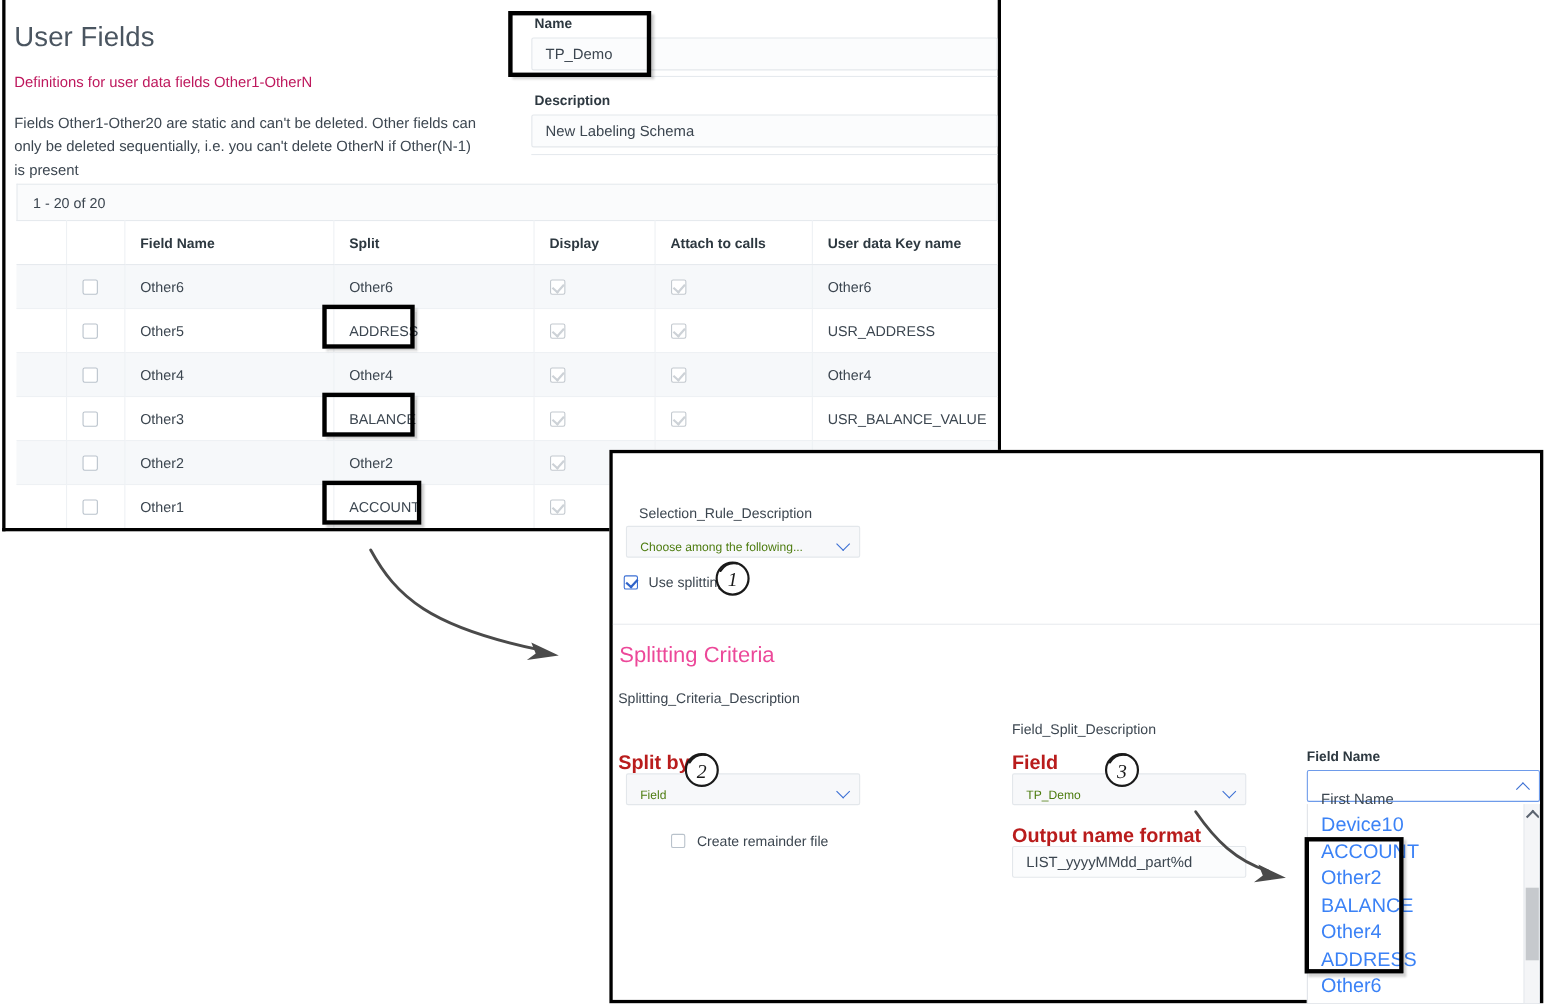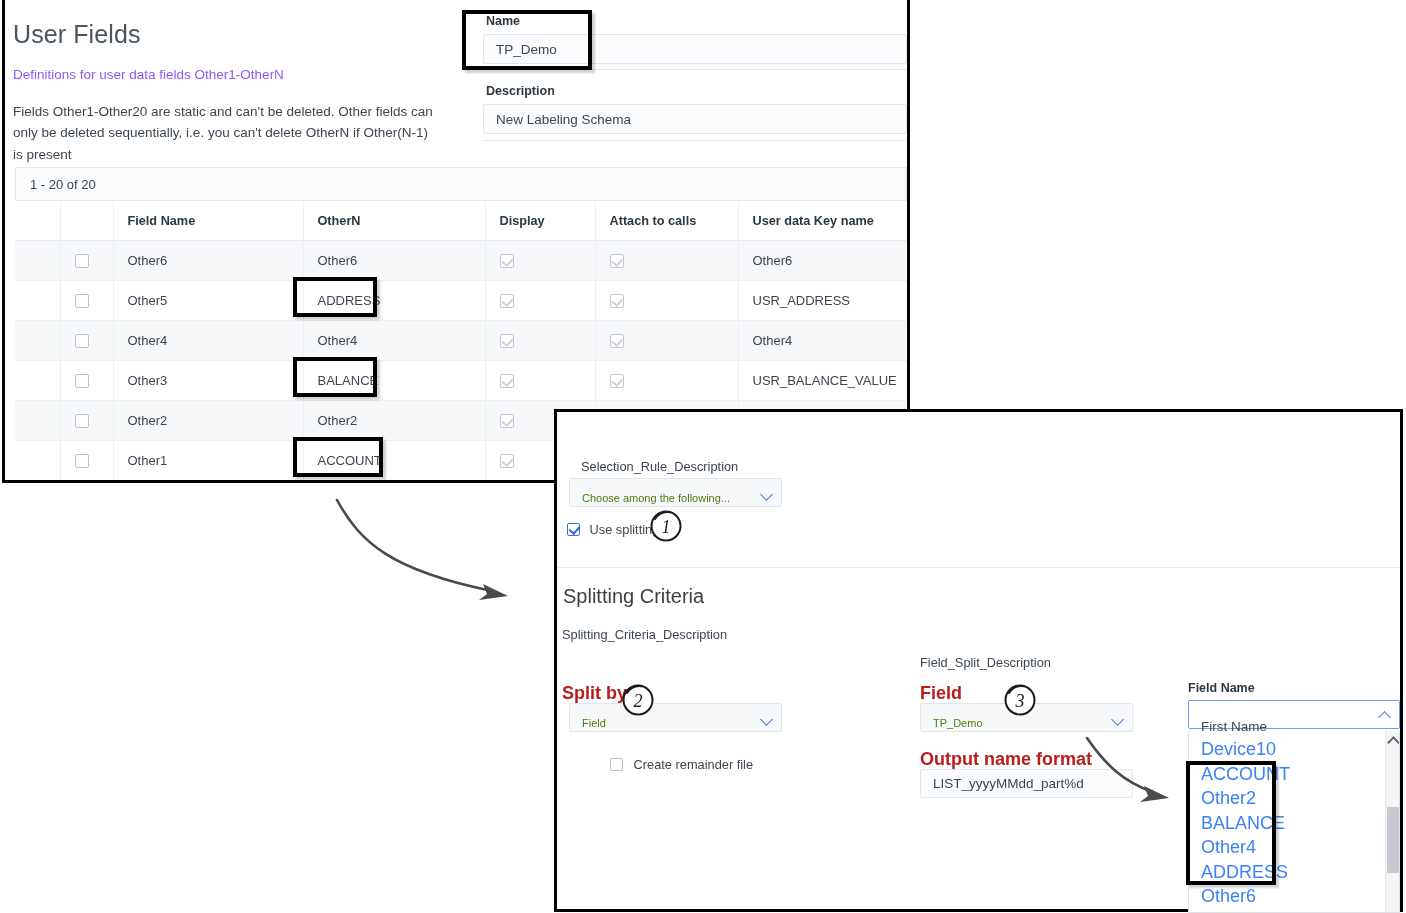--- a/index.html
+++ b/index.html
@@ -40,21 +40,21 @@
   }
   .page-title {
     font-size: 25px;
     font-weight: 400;
     color: #4a5560;
     letter-spacing: 0.1px;
     margin: 0 0 16px 3px;
   }
   .uf-desc {
     font-size: 13.5px;
-    color: #8b5cf6;
+    color: #be185d;
     margin: 0 0 16px 3px;
     line-height: 1.45;
   }
   .uf-desc2 {
     font-size: 13.5px;
     color: #3c4650;
     margin: 0 0 0 3px;
     line-height: 1.62;
     max-width: 425px;
   }
@@ -242,21 +242,21 @@
     height: 29px;
     line-height: 28px;
     font-size: 13.5px;
     color: #3c4650;
     padding: 0 12px;
     box-sizing: border-box;
   }
   .sp-heading {
     font-size: 20px;
     font-weight: 400;
-    color: #404040;
+    color: #ec4899;
   }
   .sp-hr {
     position: absolute;
     border-top: 1px solid #e9ecef;
   }
 
   
   .cb-blue {
     display: inline-block;
     position: relative;
@@ -398,21 +398,21 @@
           <col class="col-d">
         <col class="col-e">
           <col class="col-f">
           <col class="col-g">
       </colgroup>
       <thead>
         <tr>
           <th></th>
           <th></th>
           <th>Field Name</th>
-          <th>OtherN</th>
+          <th>Split</th>
           <th>Display</th>
           <th>Attach to calls</th>
           <th>User data Key name</th>
         </tr>
       </thead>
       <tbody id="uf-tbody">
           <tr class="alt">
             <td></td>
             <td><span class="cb-empty"></span></td>
             <td>Other6</td>

